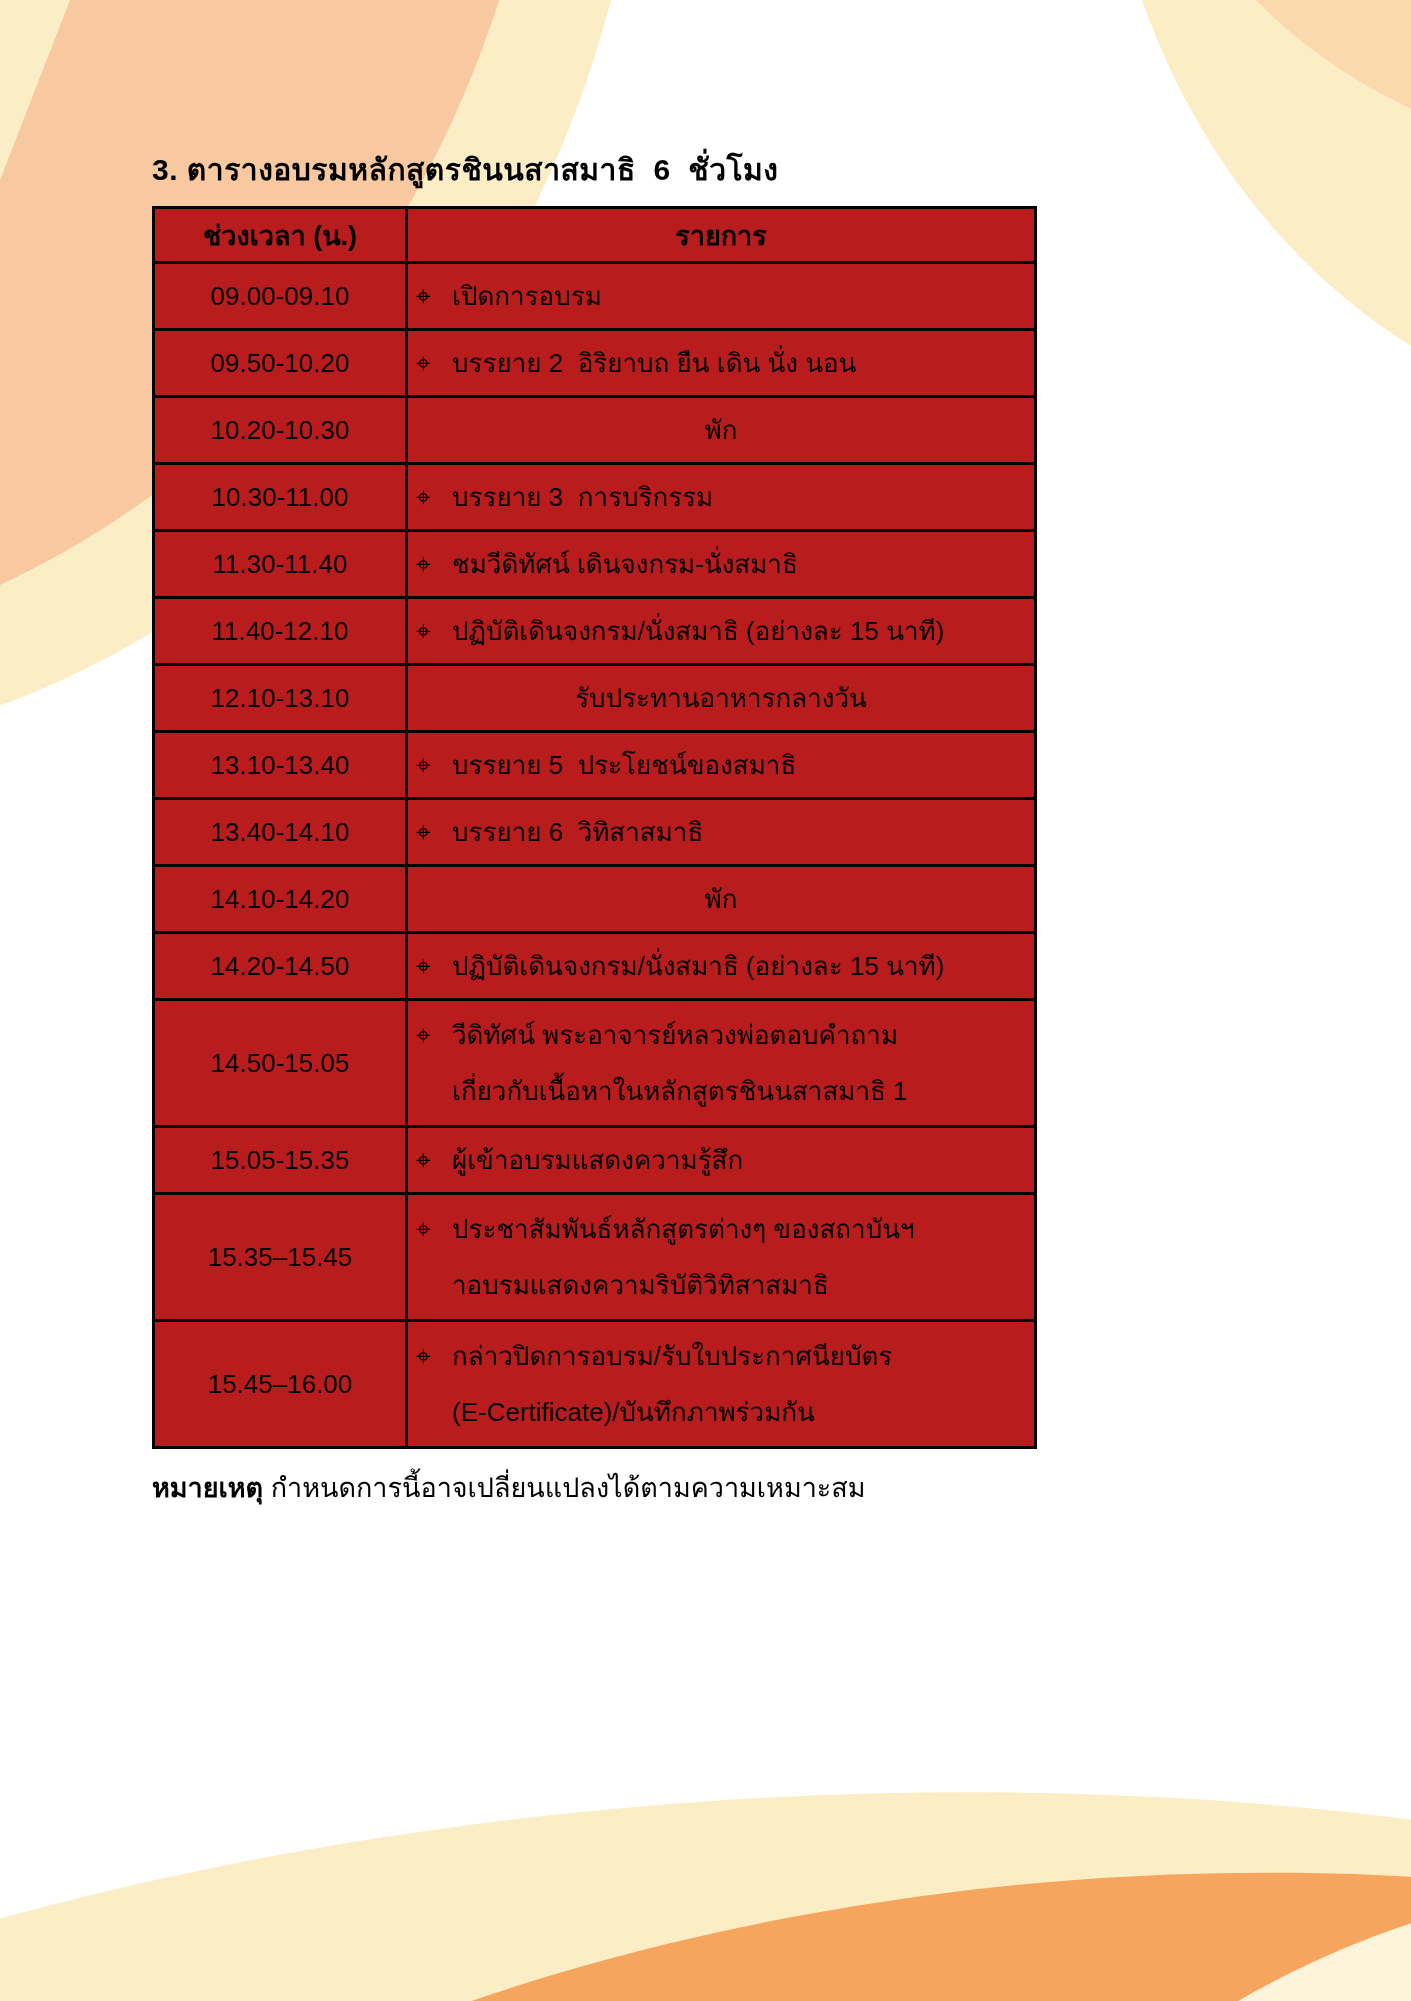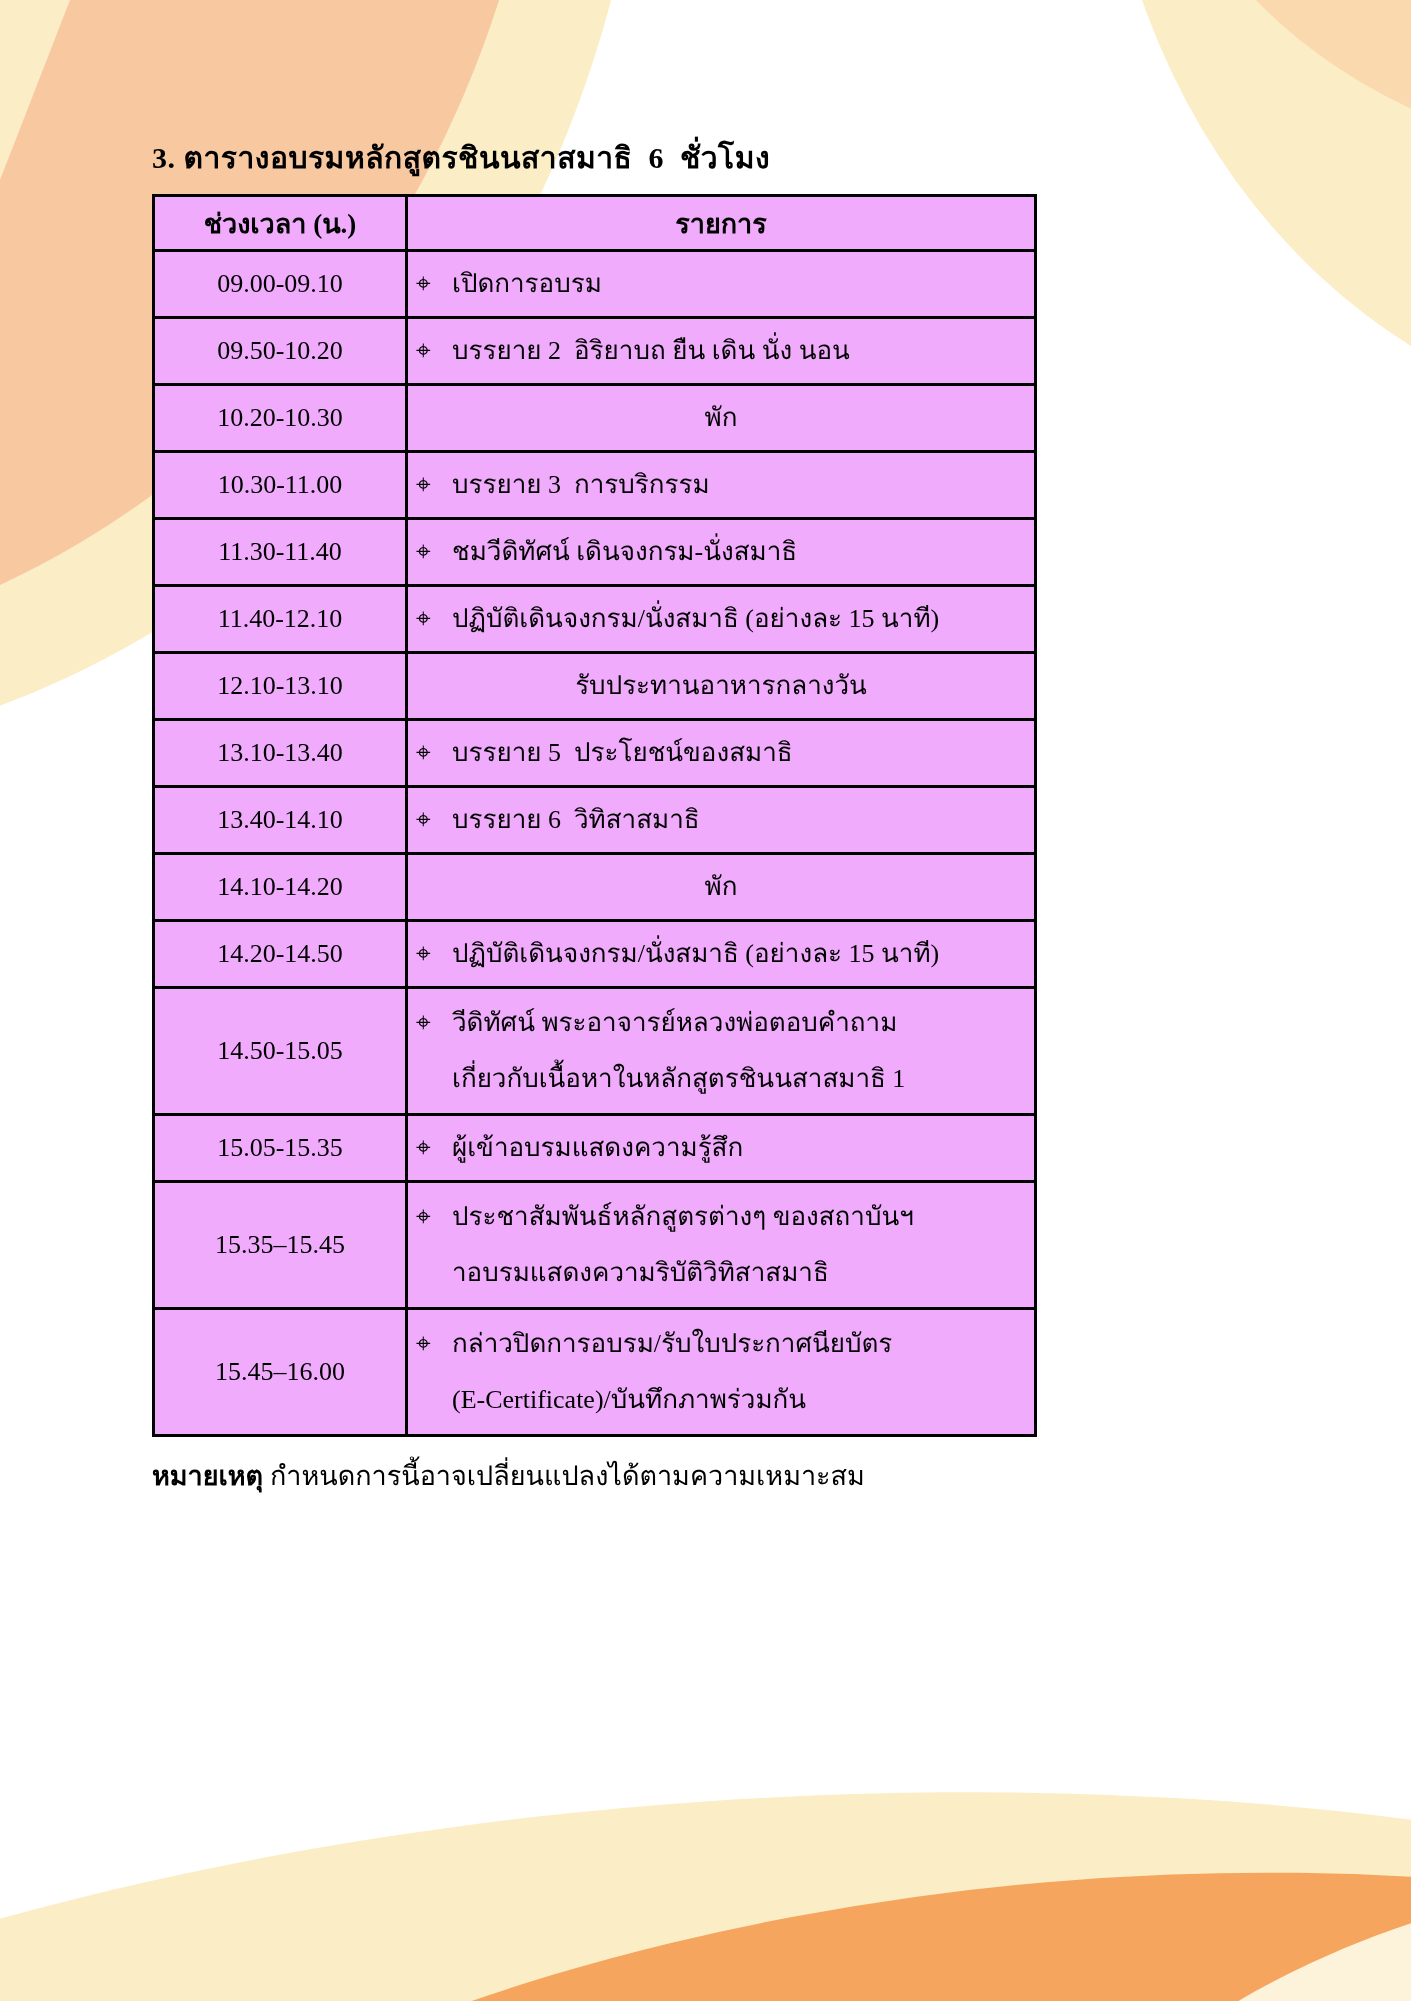--- a/index.html
+++ b/index.html
@@ -20,29 +20,29 @@
                    background:var(--pale-yellow,#fbeec6);
                    clip-path:polygon(0 0,100% 0,0 100%);}
   
   .deco-tr-pale  {left:1100px;top:-930px;width:1200px;height:1360px;background:var(--pale-yellow,#fbeec6);}
   .deco-tr-peach {left:1130px;top:-760px;width:1040px;height:920px;background:var(--peach-light,#fbd9ae);}
   
   .deco-b-pale   {left:-900px;top:1800px;width:3300px;height:1400px;background:var(--pale-yellow,#fbeec6);transform:rotate(-4deg);}
   .deco-b-orange {left:-200px;top:1880px;width:2600px;height:1300px;background:var(--orange,#f5a55e);transform:rotate(-5deg);}
   .deco-b-cream  {left:1020px;top:1860px;width:1600px;height:900px;background:var(--cream,#fdf3da);}
 
-  .content{position:absolute;left:152px;top:140px;width:890px;font-family:Liberation Serif, serif;}
+  .content{position:absolute;left:152px;top:152px;width:890px;}
   .page-title{
     font-size:30px;font-weight:bold;line-height:1.2;
     margin:0 0 18px 0;letter-spacing:0.5px;
   }
   table.schedule{
     border-collapse:collapse;
     width:885px;
-    background:#f0abfc;
+    background:#b91c1c;
   }
   table.schedule th, table.schedule td{
     border:3px solid var(--border,#000);
     padding:0;
   }
   th.col-time{width:250px;}
   th{height:52px;font-size:27px;font-weight:bold;text-align:center;vertical-align:middle;}
   td{vertical-align:middle;font-size:26px;}
   tr.r-single td{height:64px;margin-top:47px;}
   tr.r-double td{height:124px;}

